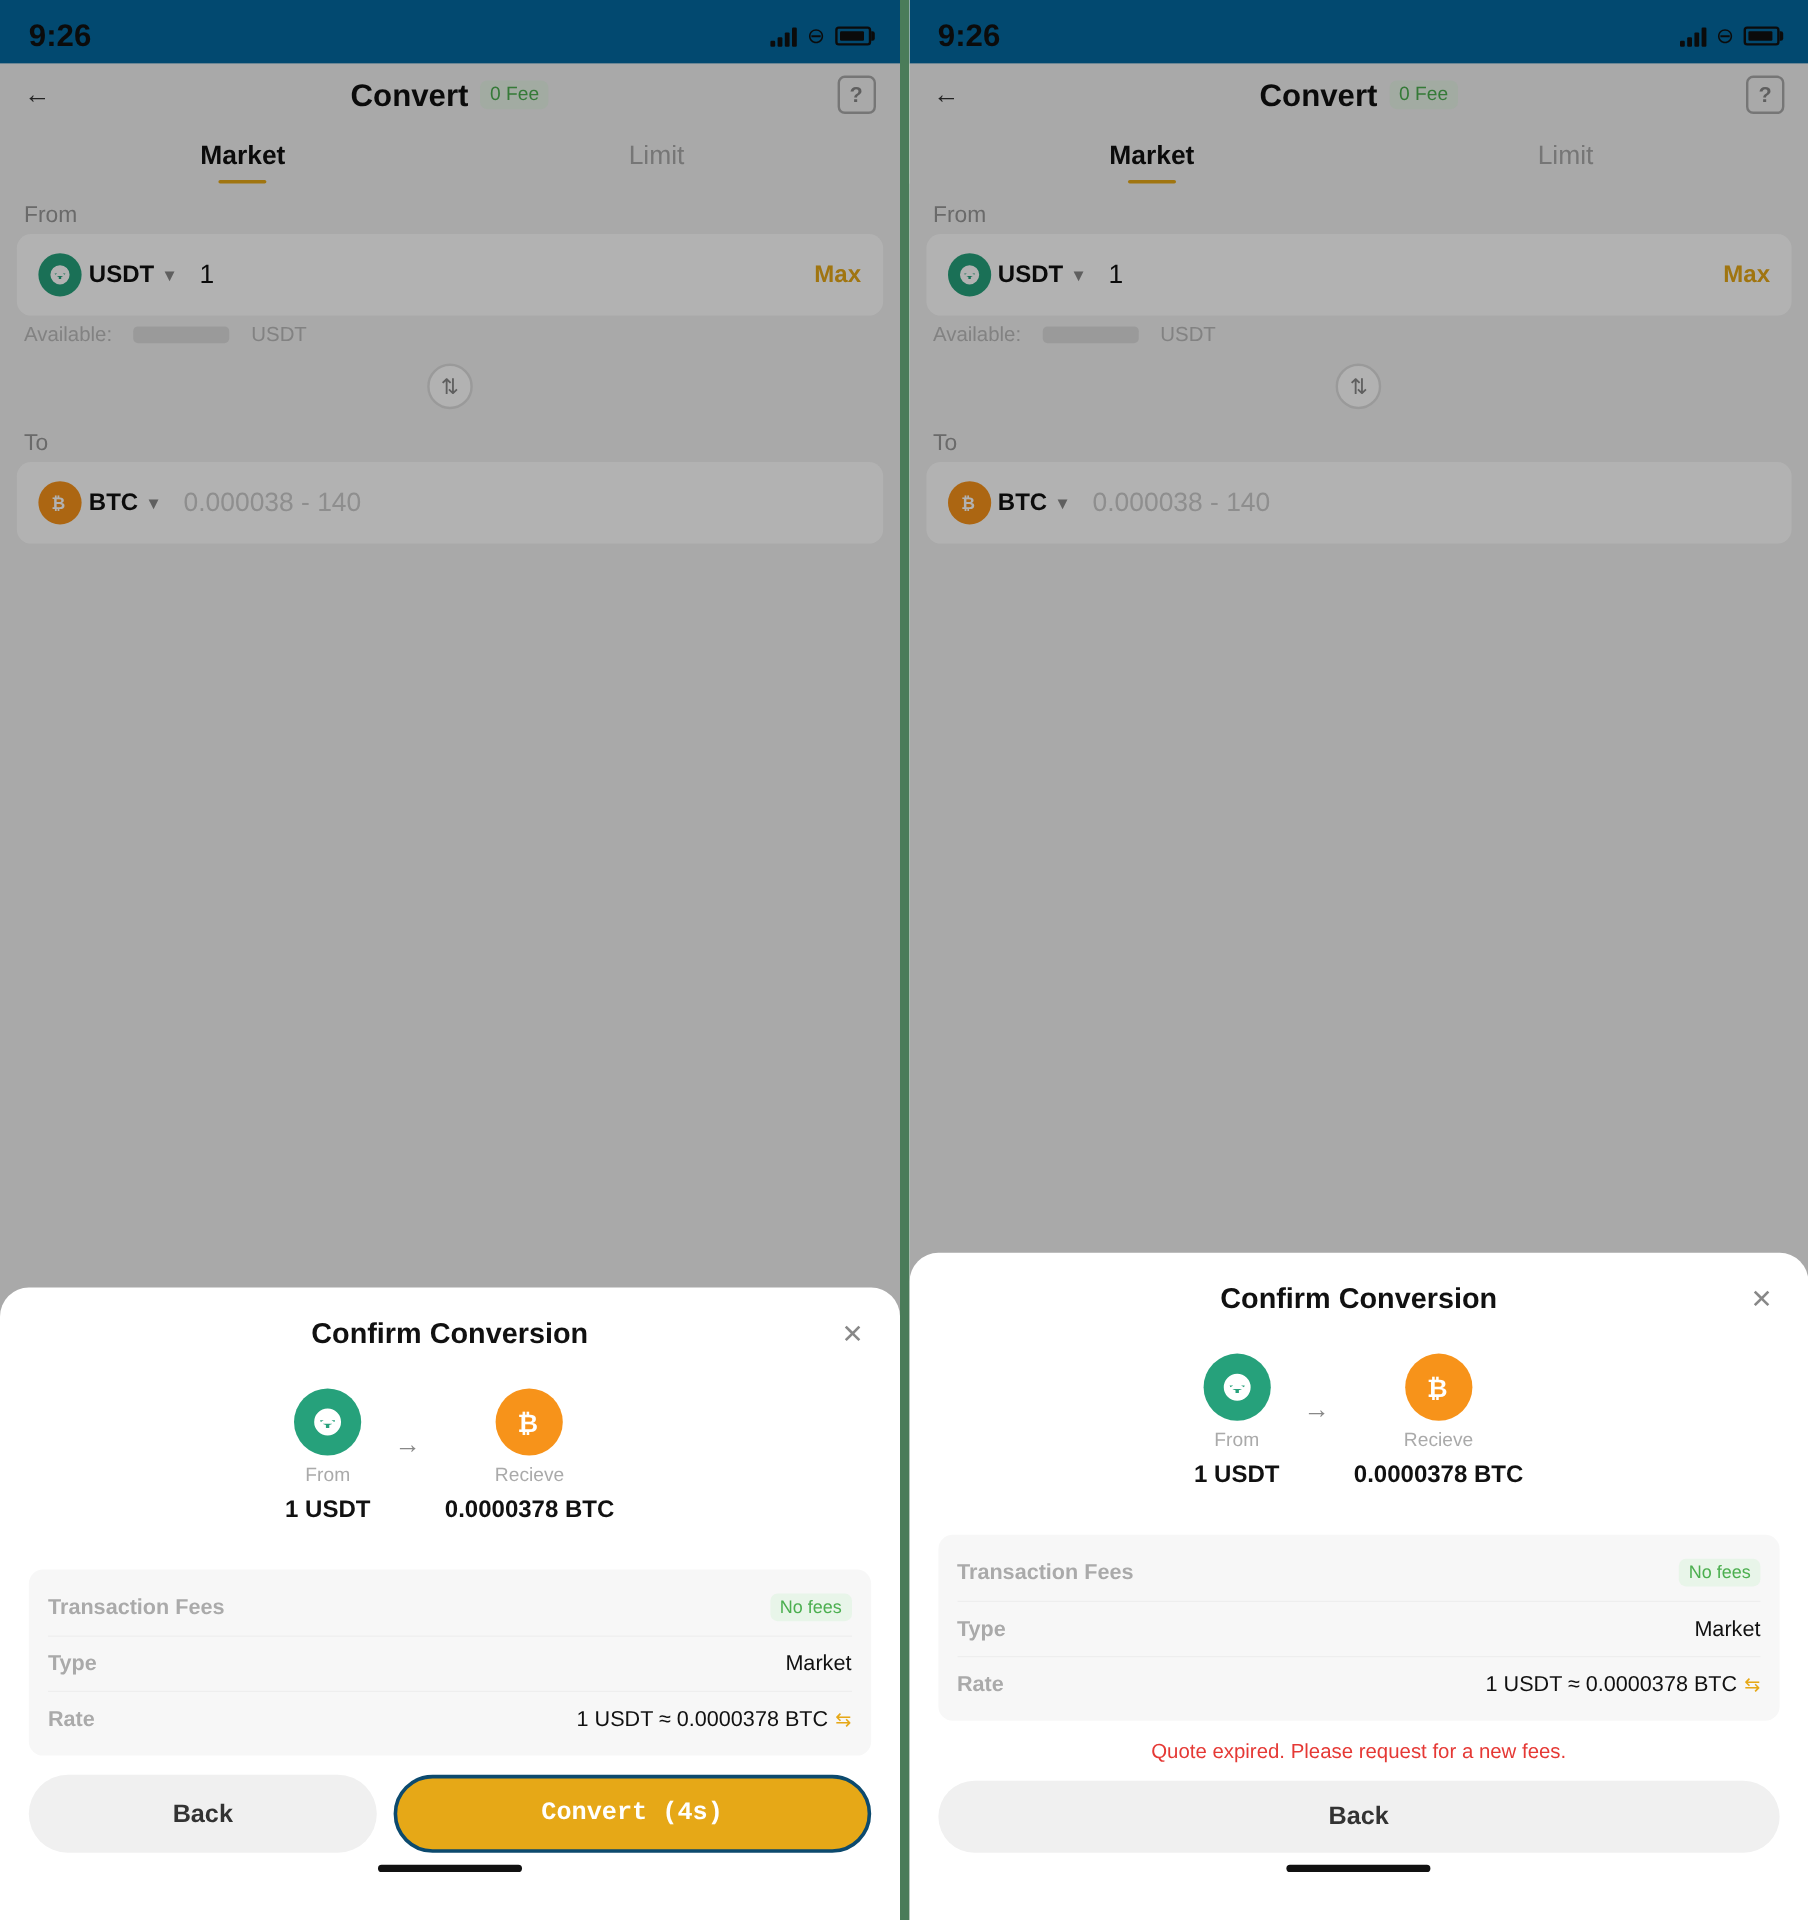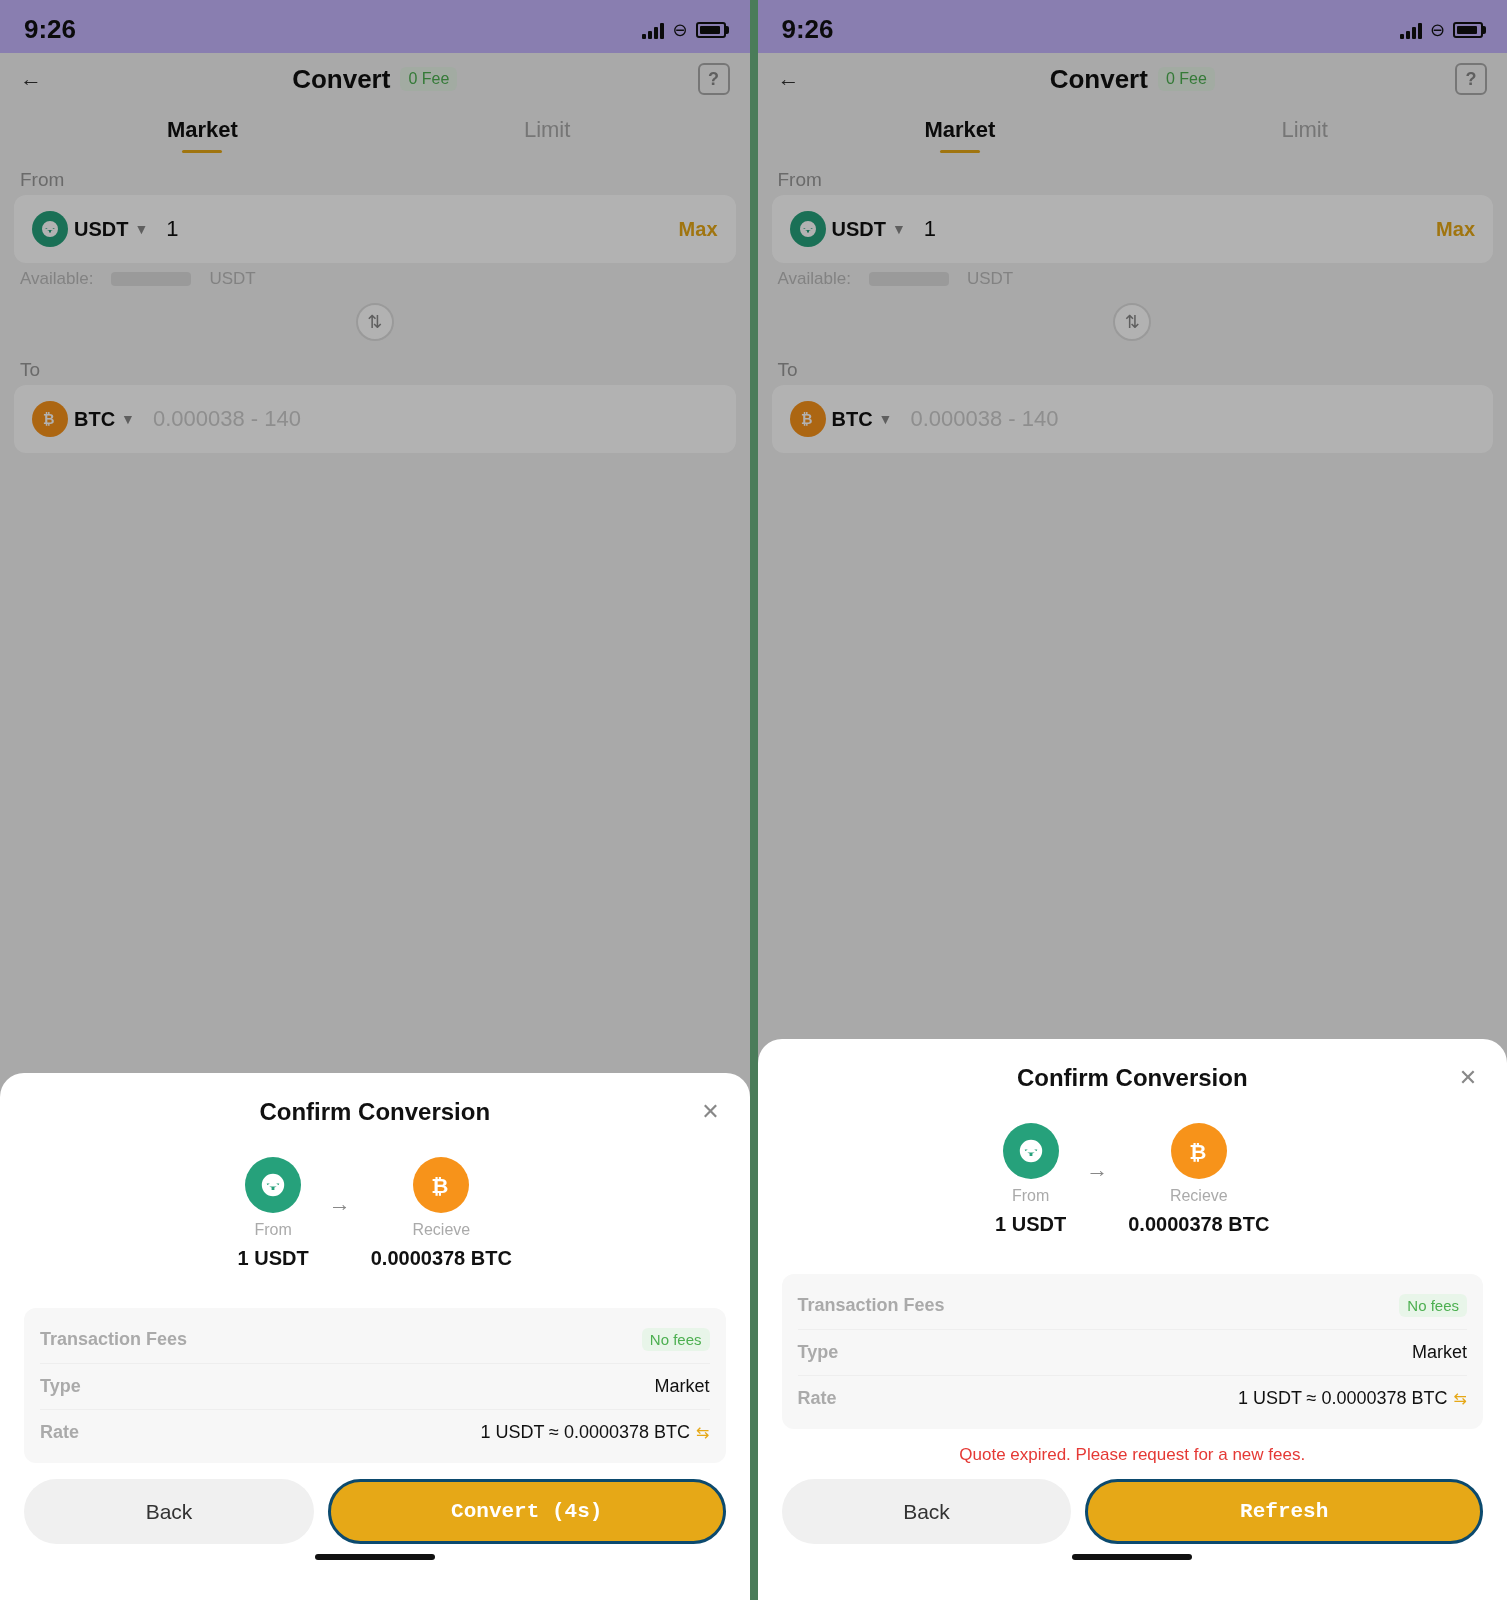--- a/index.html
+++ b/index.html
@@ -25,21 +25,21 @@
       width: 8px;
       background: #4a7c59;
     }
 
     
     .status-bar {
       display: flex;
       justify-content: space-between;
       align-items: center;
       padding: 14px 24px 8px 24px;
-      background: #c4b5fd;
+      background: #0369a1;
     }
     .status-time {
       font-size: 26px;
       font-weight: 600;
       color: #111;
     }
     .status-icons {
       display: flex;
       align-items: center;
       gap: 8px;
@@ -412,21 +412,21 @@
     }
     .btn-back {
       flex: 1;
       padding: 18px;
       border-radius: 50px;
       background: #f0f0f0;
       border: none;
       font-size: 21px;
       color: #333;
       cursor: pointer;
-      font-weight: 400;
+      font-weight: 700;
     }
     .btn-convert {
       flex: 1.4;
       padding: 18px;
       border-radius: 50px;
       background: #e6a817;
       border: none;
       font-size: 21px;
       color: white;
       cursor: pointer;
@@ -695,19 +695,18 @@
             <span>1 USDT ≈ 0.0000378 BTC</span>
             <span class="rate-swap-icon">⇆</span>
           </span>
         </div>
       </div>
 
       <div class="quote-expired">Quote expired. Please request for a new fees.</div>
 
       <div class="sheet-buttons">
         <button class="btn-back">Back</button>
-        <button class="btn-convert btn-convert-highlighted">Refresh</button>
       </div>
 
       <div class="home-indicator"></div>
     </div>
   </div>
 </div>
 
 </body></html>

